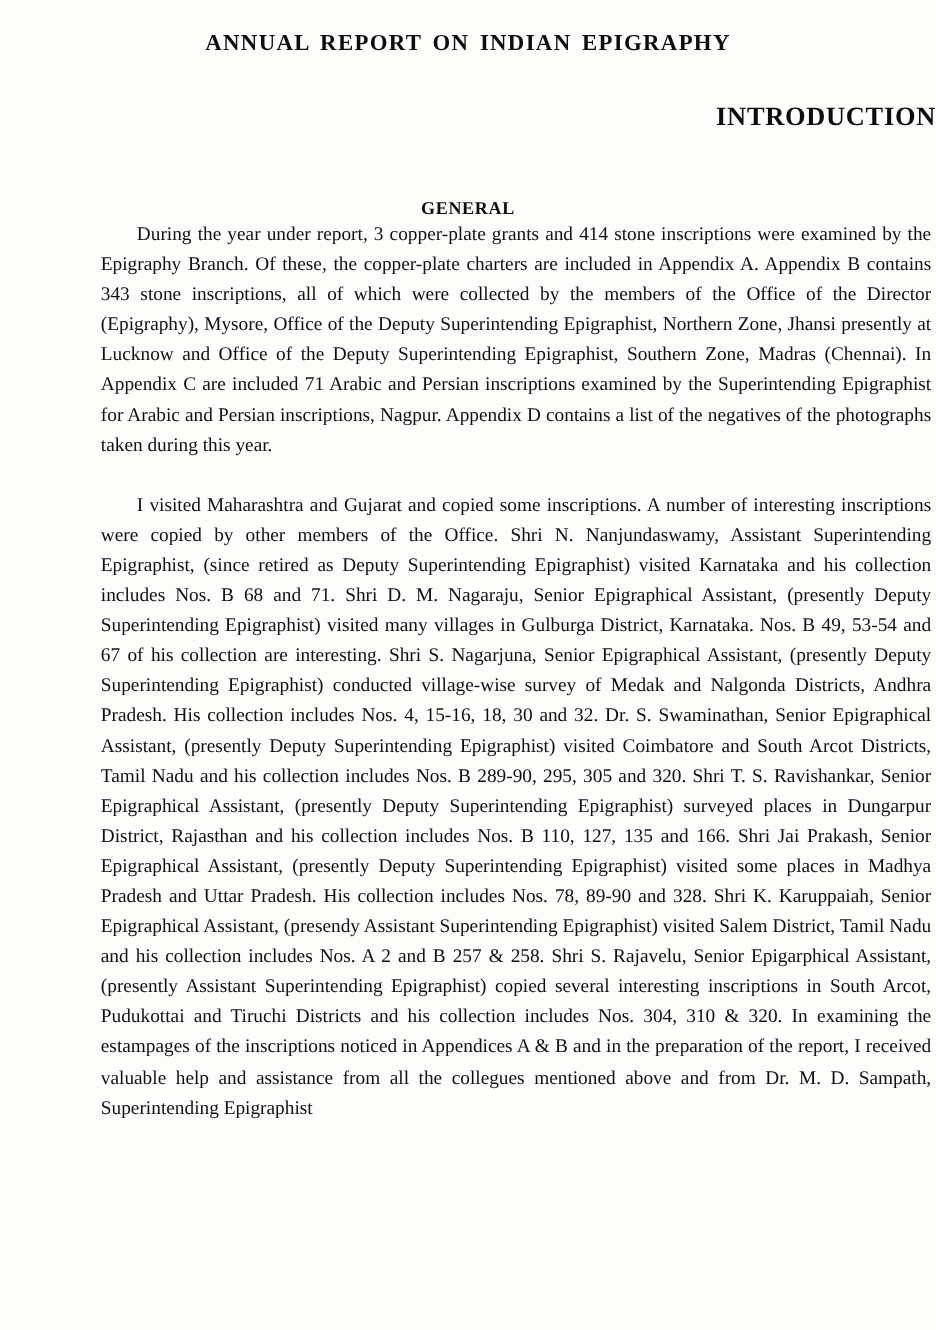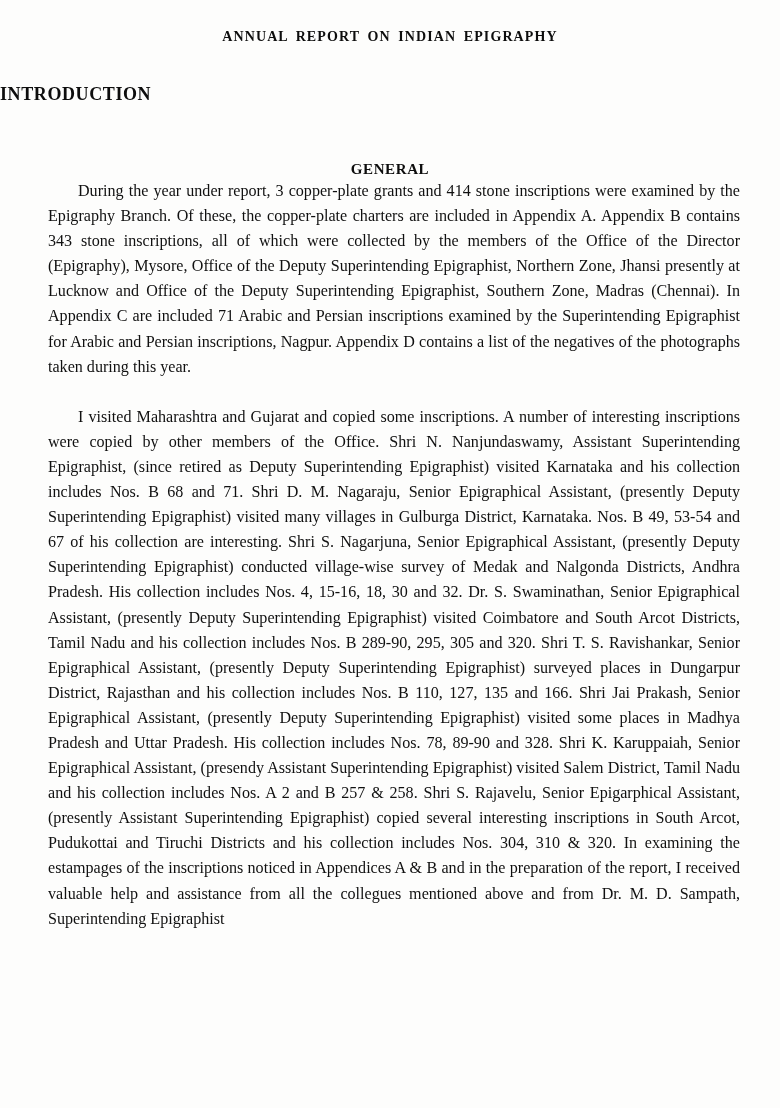--- a/index.html
+++ b/index.html
@@ -23,31 +23,31 @@
     box-sizing: border-box;
     padding: 0;
   }
 
   .title-block {
     padding-top: 22px;
     text-align: center;
   }
 
   .doc-title-line {
-    font-size: 14px;
+    font-size: 19px;
     font-weight: bold;
     letter-spacing: 1.1px;
     word-spacing: 3px;
     line-height: 29px;
     color: #0d0d0d;
   }
 
   .heading-intro {
-    text-align: left;
-    font-size: 18px;
+    text-align: right;
+    font-size: 22px;
     font-weight: bold;
     letter-spacing: 0.6px;
     margin-top: 33px;
     color: #0d0d0d;
   }
 
   .heading-general {
     text-align: center;
     font-size: 15px;
     font-weight: bold;
@@ -58,20 +58,21 @@
 
   .body-block {
     margin: 0 auto;
     width: 692px;
     padding-left: 48px;
     padding-right: 40px;
     box-sizing: content-box;
   }
   .body-inner {
     width: 692px;
+    margin-left: 36px;
   }
 
   p.para {
     margin: 0;
     text-align: justify;
     text-justify: inter-word;
     font-size: 16.1px;
     line-height: 25.1px;
     text-indent: 30px;
     color: #101010;

